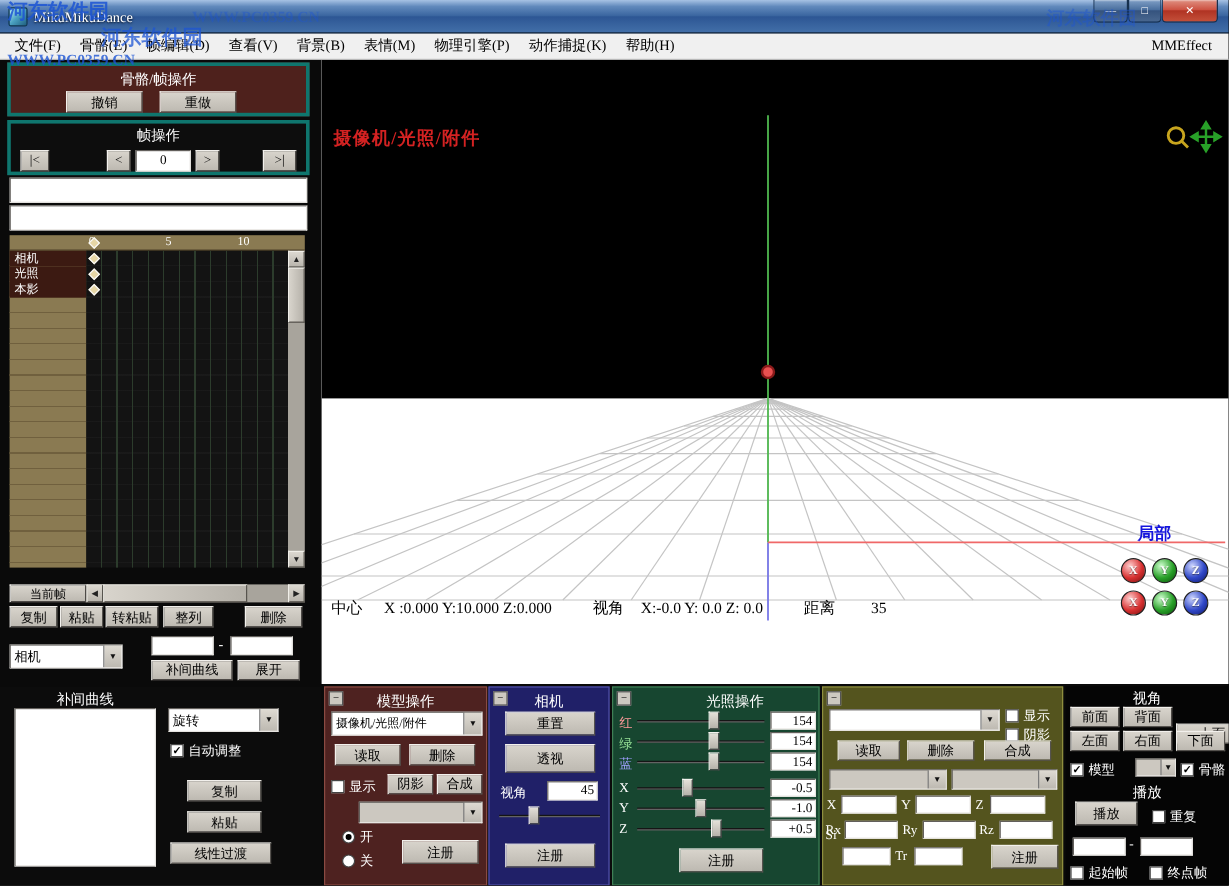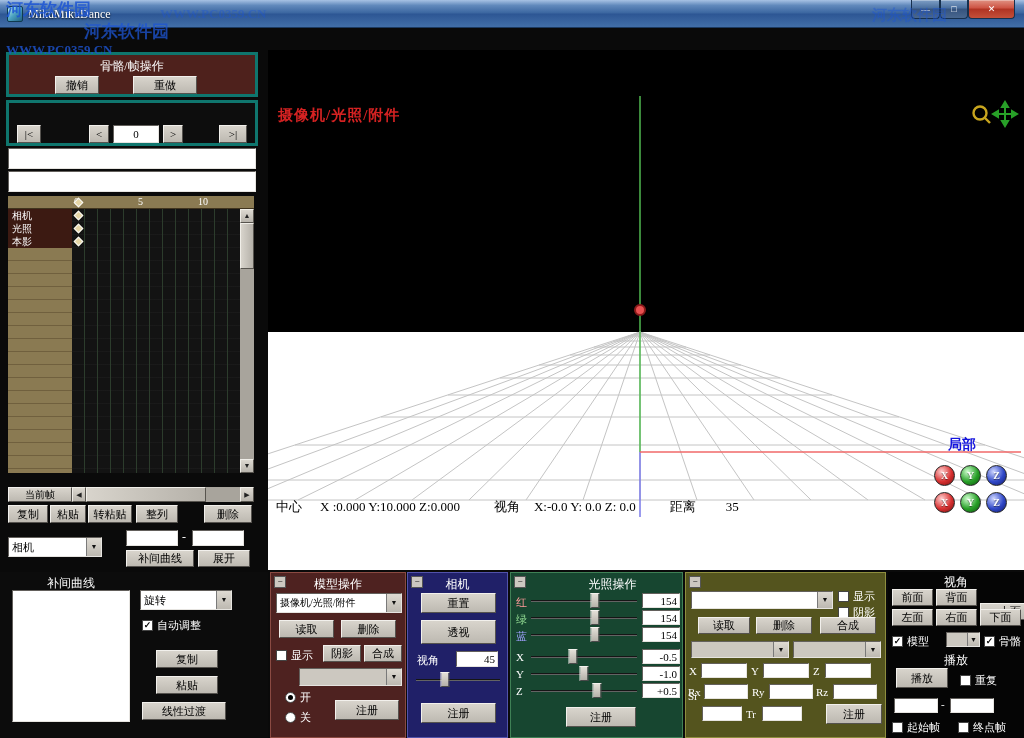--- a/index.html
+++ b/index.html
@@ -80,34 +80,47 @@
         <span>—</span>
       </div>
     <div class="wbtn" style="left:940px;width:28px">
         <span>□</span>
       </div>
     <div class="wbtn close" style="left:968px;width:47px">
         <span>✕</span>
       </div>
   </div>
 
+  <div class="menubar">
+    <span class="mitem">文件(F)</span>
+    <span class="mitem">骨骼(E)</span>
+    <span class="mitem">帧编辑(D)</span>
+    <span class="mitem">查看(V)</span>
+    <span class="mitem">背景(B)</span>
+    <span class="mitem">表情(M)</span>
+    <span class="mitem">物理引擎(P)</span>
+    <span class="mitem">动作捕捉(K)</span>
+    <span class="mitem">帮助(H)</span>
+    <span class="mitem right">MMEffect</span>
+  </div>
 
   <div class="leftpanel">
 
     <div class="panelbox" style="left:6px;top:2px;width:252px;height:45px;background:#4e211c">
       <div class="phead" style="left:0;top:3px;width:100%">骨骼/帧操作</div>
-      <div class="btn" style="left:46px;top:21px;width:44px;height:18px">
+      <div class="btn" style="left:46px;top:21px;width:64px;height:18px">
           <span>撤销</span>
         </div>
       <div class="btn" style="left:124px;top:21px;width:64px;height:18px">
           <span>重做</span>
         </div>
     </div>
 
     <div class="panelbox" style="left:6px;top:50px;width:252px;height:46px;background:#0d0d0d">
+      <div class="phead" style="left:0;top:2px;width:100%">帧操作</div>
       <div class="btn" style="left:8px;top:22px;width:24px;height:18px">
           <span>|&lt;</span>
         </div>
       <div class="btn" style="left:80px;top:22px;width:20px;height:18px">
           <span>&lt;</span>
         </div>
       <input class="inp" style="left: 104px; top: 22px; width: 46px; height: 18px; text-align: center;" value="0">
       <div class="btn" style="left:154px;top:22px;width:20px;height:18px">
           <span>&gt;</span>
         </div>

